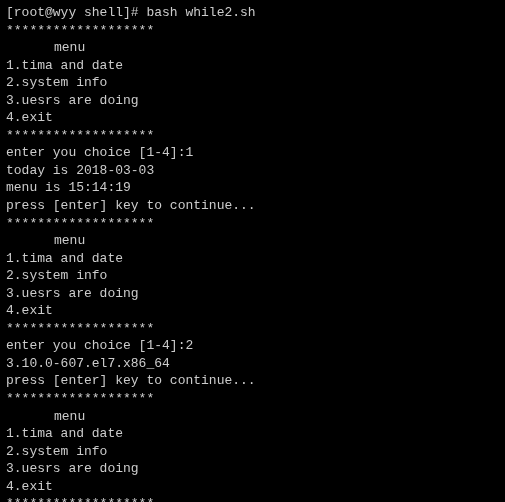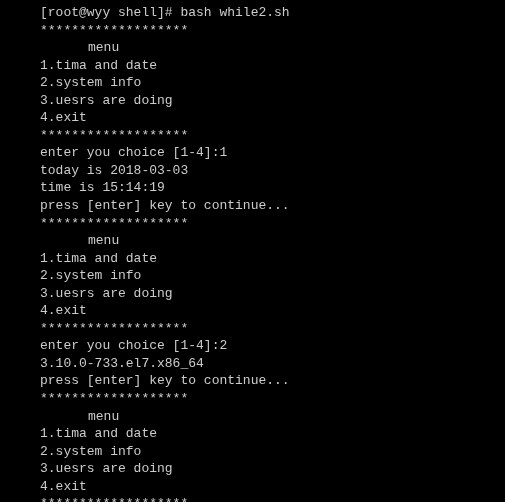--- a/index.html
+++ b/index.html
@@ -13,50 +13,49 @@
       font-family: "Courier New", monospace;
       font-size: 13px;
       line-height: 1.35;
       padding: 4px 6px;
       width: 505px;
       height: 502px;
       overflow: hidden;
     }
     .line {
       white-space: pre;
-      margin-left: 34px;
     }
     .indent {
       padding-left: 48px;
     }
   </style>
 </head>
 <body>
 
 <div class="line"><span>[root@wyy shell]# </span><span>bash while2.sh</span></div>
 <div class="line">*******************</div>
 <div class="line indent">menu</div>
 <div class="line">1.tima and date</div>
 <div class="line">2.system info</div>
 <div class="line">3.uesrs are doing</div>
 <div class="line">4.exit</div>
 <div class="line">*******************</div>
 <div class="line"><span>enter you choice [1-4]:</span><span>1</span></div>
 <div class="line">today is 2018-03-03</div>
-<div class="line">time is 15:14:19</div>
+<div class="line">menu is 15:14:19</div>
 <div class="line">press [enter] key to continue...</div>
 <div class="line">*******************</div>
 <div class="line indent">menu</div>
 <div class="line">1.tima and date</div>
 <div class="line">2.system info</div>
 <div class="line">3.uesrs are doing</div>
 <div class="line">4.exit</div>
 <div class="line">*******************</div>
 <div class="line"><span>enter you choice [1-4]:</span><span>2</span></div>
-<div class="line">3.10.0-733.el7.x86_64</div>
+<div class="line">3.10.0-607.el7.x86_64</div>
 <div class="line">press [enter] key to continue...</div>
 <div class="line">*******************</div>
 <div class="line indent">menu</div>
 <div class="line">1.tima and date</div>
 <div class="line">2.system info</div>
 <div class="line">3.uesrs are doing</div>
 <div class="line">4.exit</div>
 <div class="line">*******************</div>
 
 </body></html>

